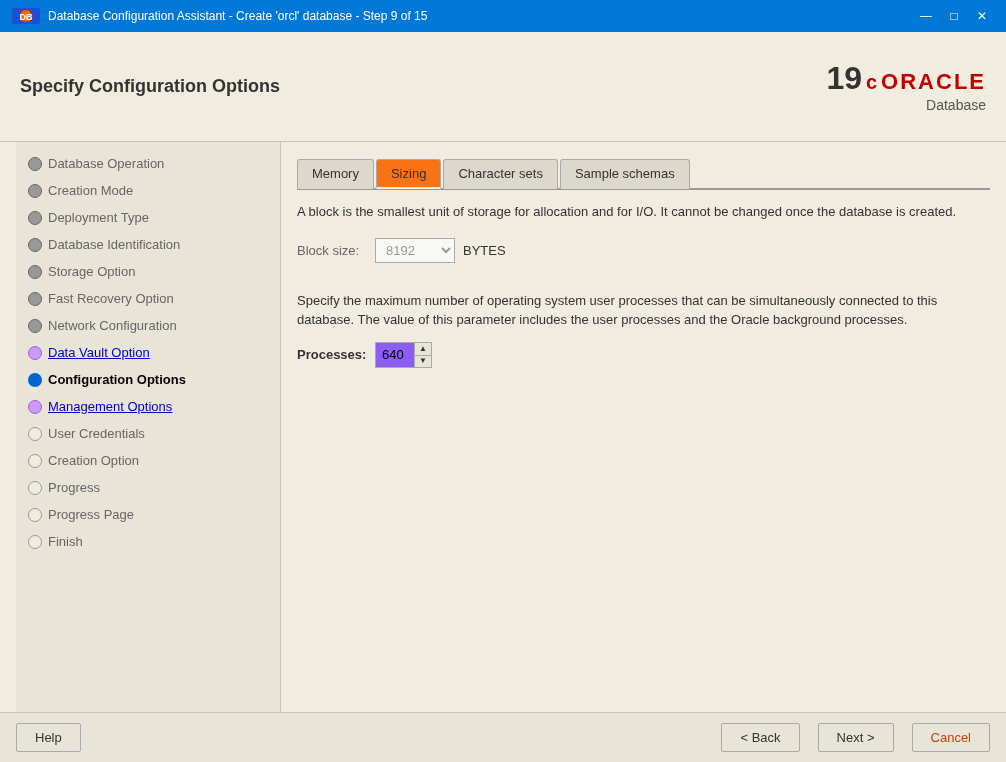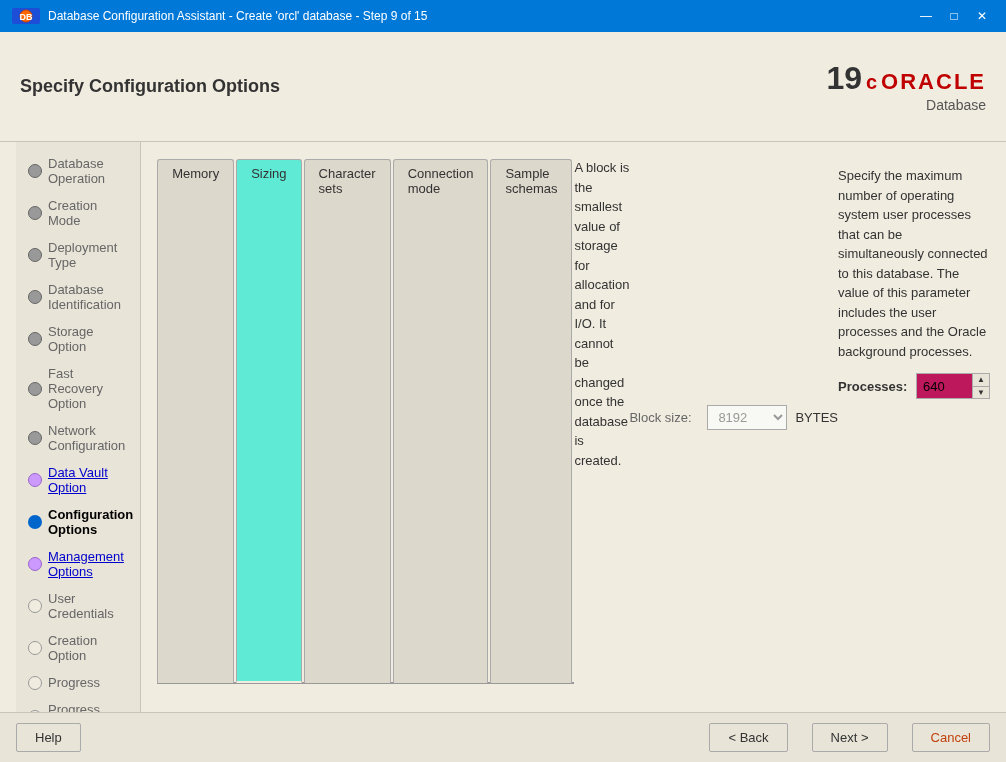--- a/index.html
+++ b/index.html
@@ -177,20 +177,21 @@
       border: 1px solid #9966cc;
       background: #cc99ff;
     }
 
     
     .content-area {
       flex: 1;
       background: #f0ece0;
       padding: 16px;
       display: flex;
+      flex-direction: column;
     }
 
     
     .tabs {
       display: flex;
       gap: 0;
       margin-bottom: 12px;
       border-bottom: 2px solid #999;
     }
     .tab {
@@ -200,21 +201,21 @@
       background: #ddd8cc;
       cursor: pointer;
       font-size: 13px;
       color: #333;
       margin-right: 2px;
       border-radius: 3px 3px 0 0;
       position: relative;
       bottom: -1px;
     }
     .tab.active {
-      background: #5eead4;
+      background: #f97316;
       border-bottom: 2px solid #f0ece0;
       font-weight: normal;
       z-index: 1;
     }
 
     
     .description {
       color: #333;
       margin-bottom: 16px;
       line-height: 1.5;
@@ -263,24 +264,24 @@
       font-weight: bold;
       color: #333;
       min-width: 70px;
     }
     .spinner-container {
       display: flex;
       align-items: stretch;
       border: 1px solid #aaa;
     }
     .spinner-input {
-      width: 55px;
+      width: 38px;
       padding: 3px 6px;
       border: none;
-      background: #be185d;
+      background: #8b5cf6;
       font-size: 13px;
       text-align: left;
       outline: none;
     }
     .spinner-buttons {
       display: flex;
       flex-direction: column;
       border-left: 1px solid #aaa;
     }
     .spinner-btn {
@@ -318,21 +319,21 @@
       font-size: 13px;
       color: #333;
       border-radius: 2px;
     }
     .footer-btn-disabled {
       color: #c2410c;
       cursor: default;
     }
     .footer-right {
       display: flex;
-      gap: 24px;
+      gap: 18px;
     }
   </style>
 </head>
 <body>
 
 <div class="title-bar">
   <div class="title-bar-left">
     <div class="title-bar-icon">
       <svg width="16" height="16" viewBox="0 0 16 16">
         <circle cx="8" cy="8" r="6" fill="#ff6600" stroke="#cc4400" stroke-width="1"></circle>
@@ -435,28 +436,25 @@
         <div class="tab">
           <span>Memory</span>
         </div>
         <div class="tab active">
           <span>Sizing</span>
         </div>
         <div class="tab">
           <span>Character sets</span>
         </div>
         <div class="tab">
-          <span>Connection mode</span>
-        </div>
-        <div class="tab">
           <span>Sample schemas</span>
         </div>
       </div>
 
-      <div class="description">A block is the smallest value of storage for allocation and for I/O. It cannot be changed once the database is created.</div>
+      <div class="description">A block is the smallest unit of storage for allocation and for I/O. It cannot be changed once the database is created.</div>
 
       <div class="form-row">
         <span class="form-label">Block size:</span>
         <select class="form-select">
           <option>8192</option>
           <option>4096</option>
           <option>16384</option>
           <option>32768</option>
         </select>
         <span class="form-unit">BYTES</span>

